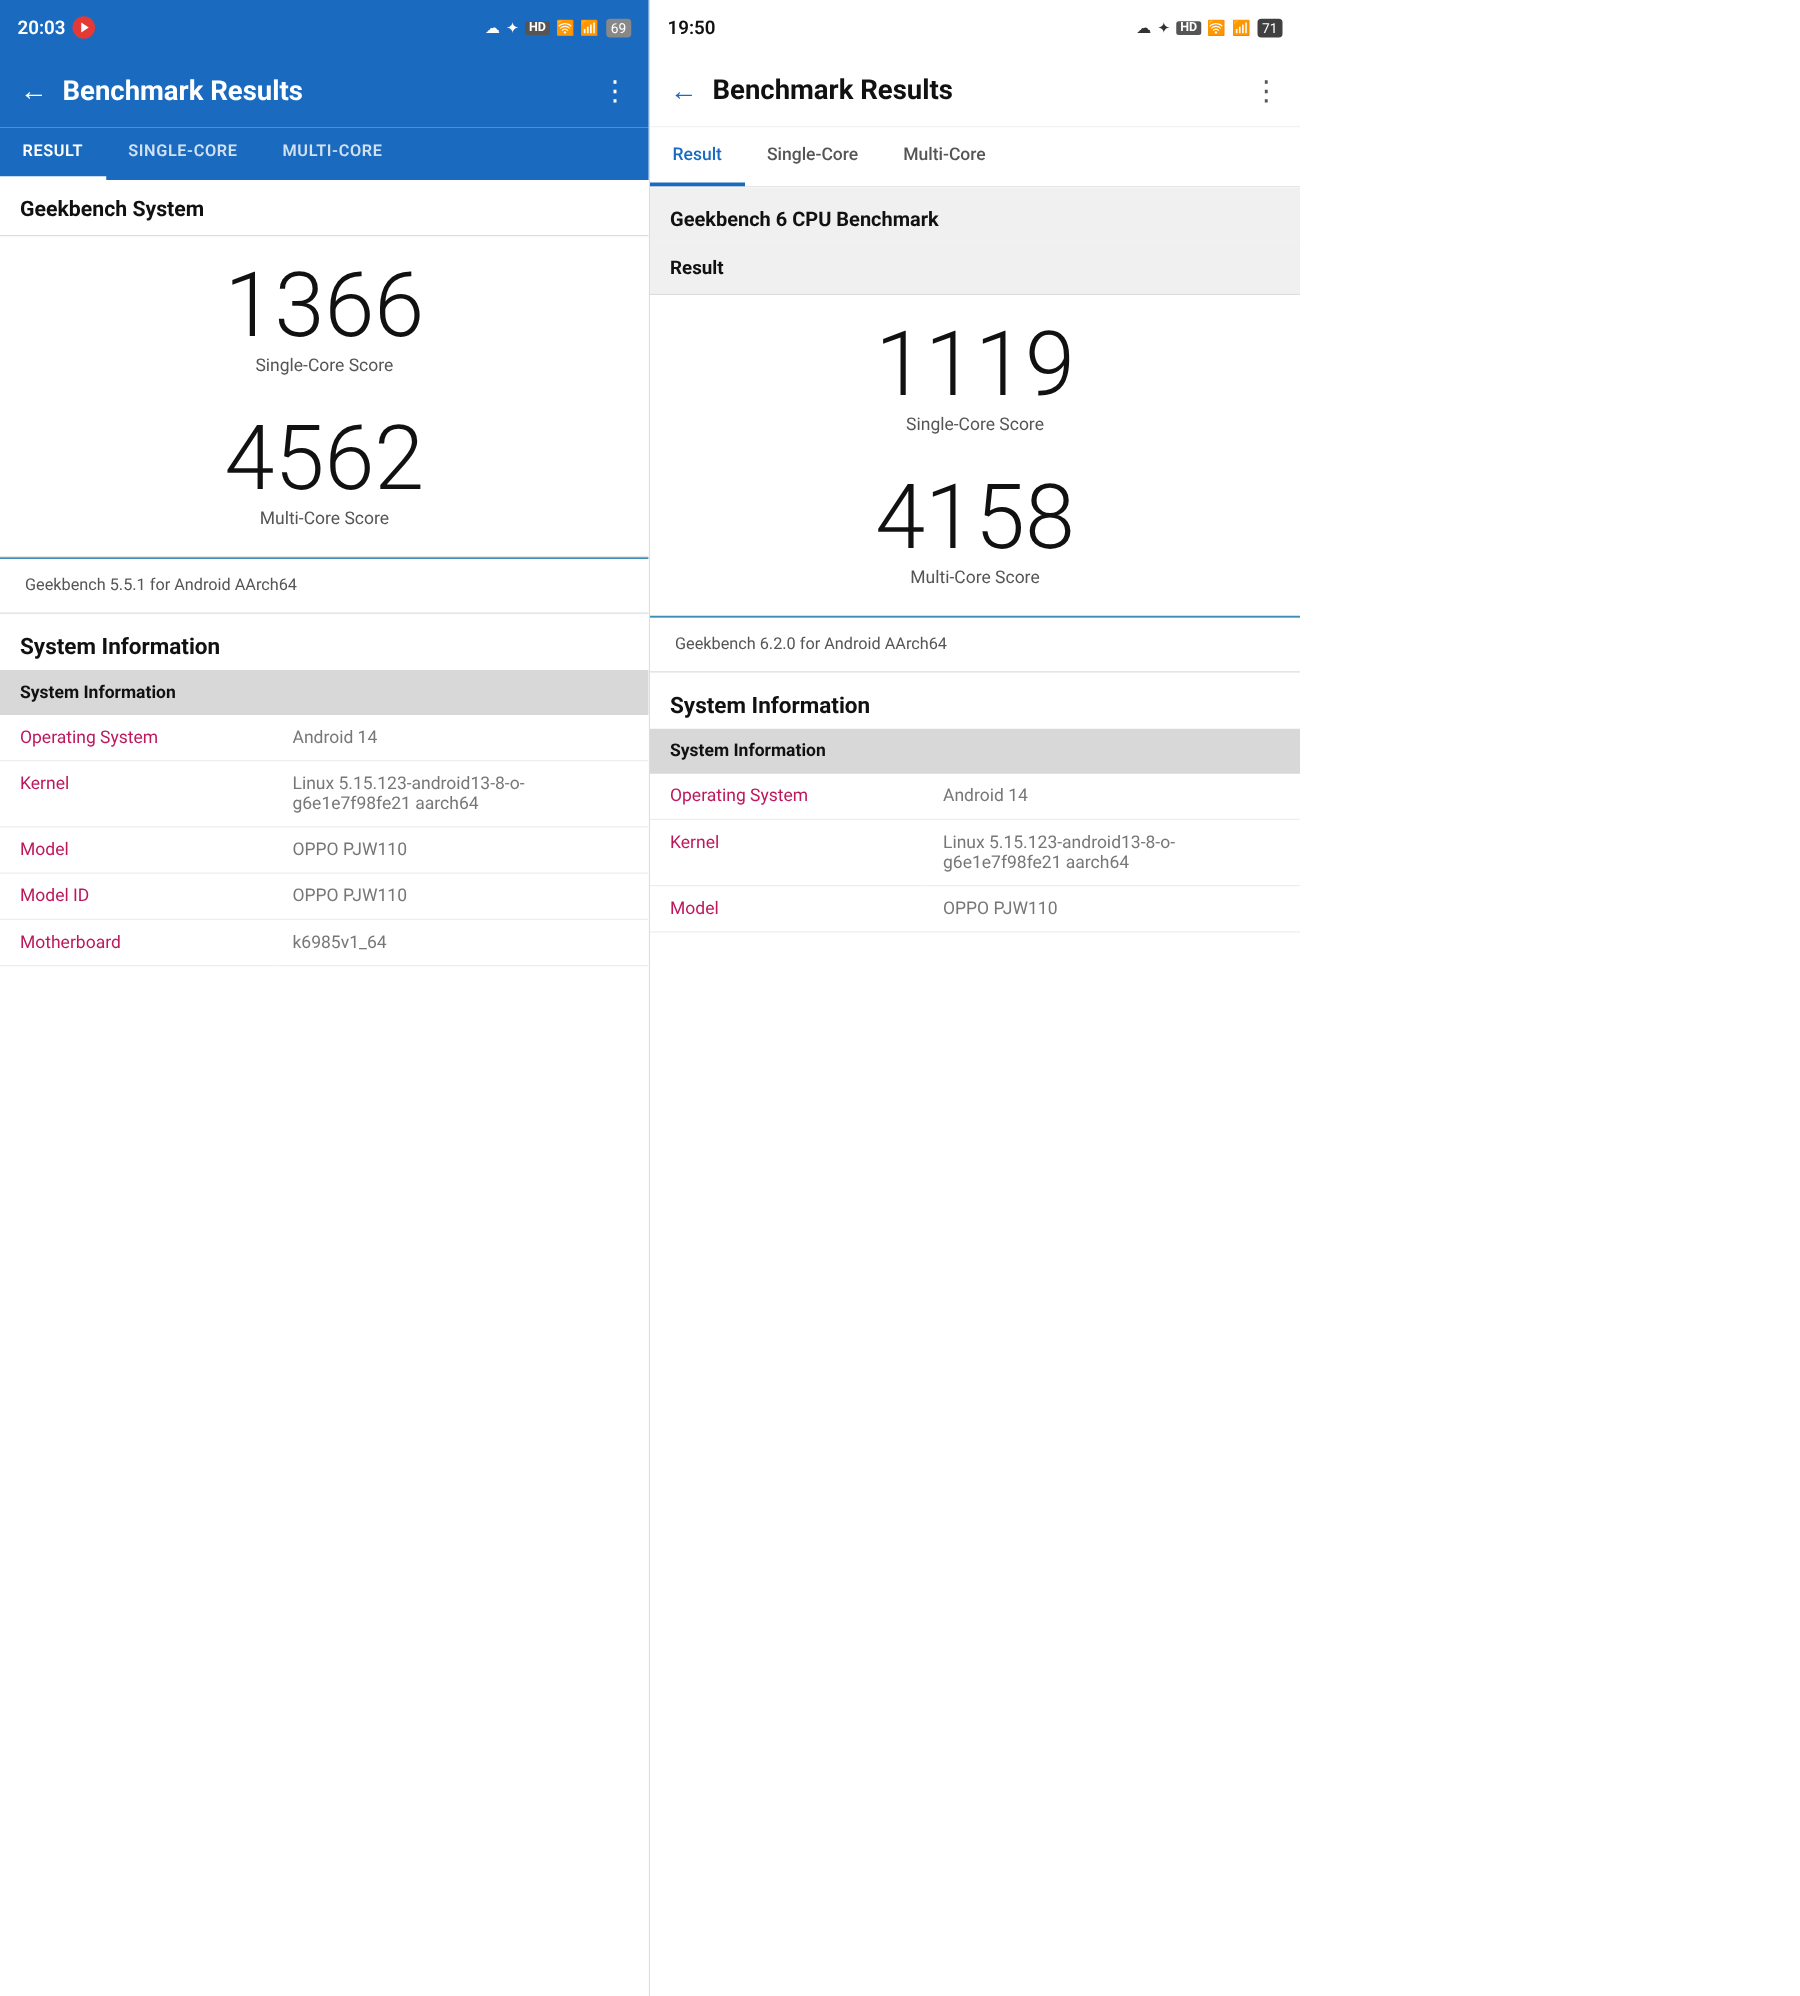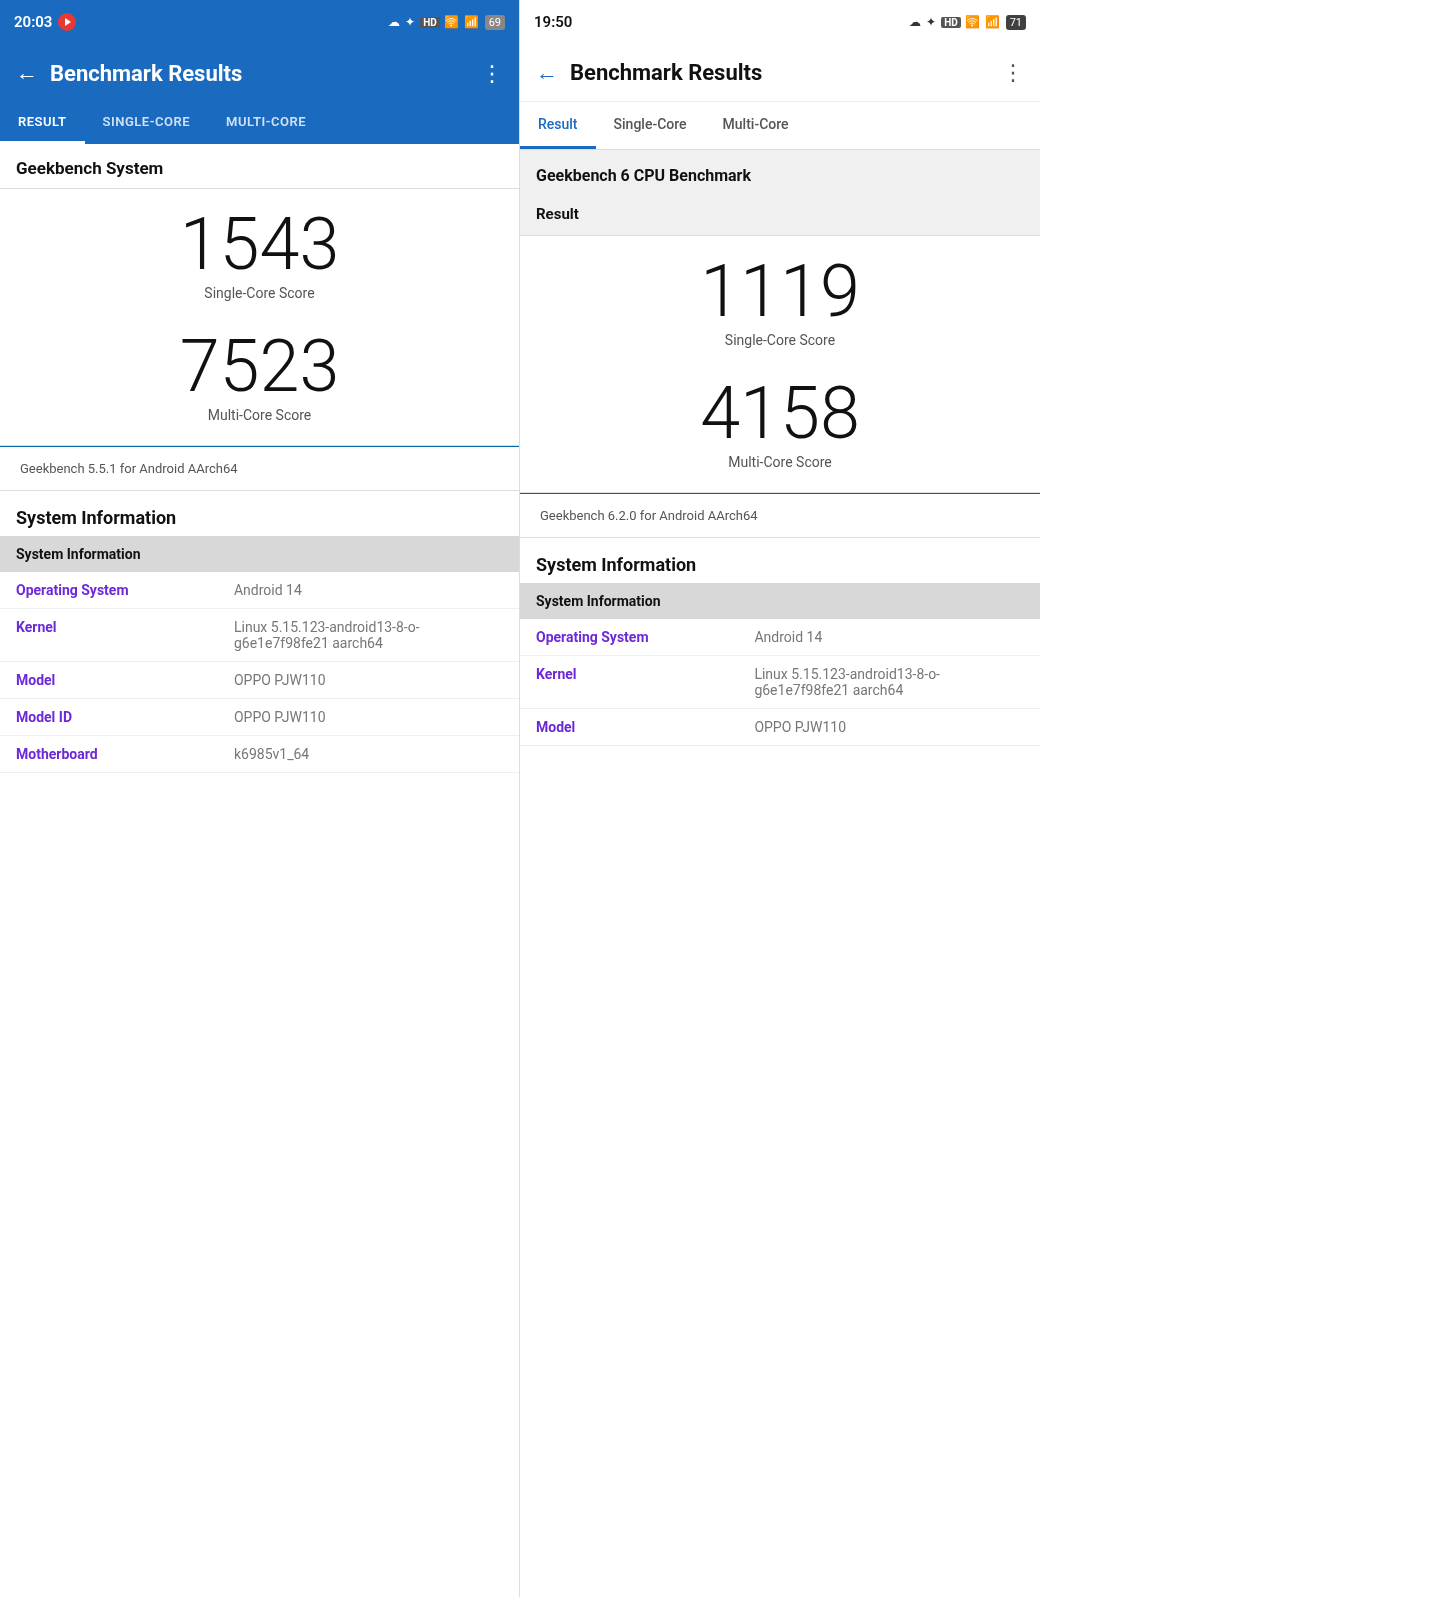--- a/index.html
+++ b/index.html
@@ -184,22 +184,22 @@
       padding: 10px 16px;
       color: #111;
     }
     .sys-info-table tr:not(.table-header-row) td {
       padding: 10px 16px;
       font-size: 14px;
       border-bottom: 1px solid #eee;
       vertical-align: top;
     }
     .sys-info-table .key-cell {
-      font-weight: 700;
-      color: #6d28d9;
+      font-weight: 400;
+      color: #be185d;
       width: 42%;
     }
     .sys-info-table .val-cell {
       color: #777;
       margin-top: 24px;
     }
 
     
     .phone-panel-right {
       width: 520px;
@@ -349,26 +349,26 @@
   </div>
 
   <div class="content">
 
     <div class="section-header">
       <h2>Geekbench System</h2>
     </div>
     <div class="divider"></div>
 
     <div class="score-block">
-      <div class="score-number">1543</div>
+      <div class="score-number">1366</div>
       <div class="score-label">Single-Core Score</div>
     </div>
 
     <div class="score-block">
-      <div class="score-number">7523</div>
+      <div class="score-number">4562</div>
       <div class="score-label">Multi-Core Score</div>
     </div>
 
     <div class="divider" style="margin-top:12px;"></div>
 
     <div class="version-text">Geekbench 5.5.1 for Android AArch64</div>
 
     <div class="sys-info-section">
       <h3>System Information</h3>
     </div>

